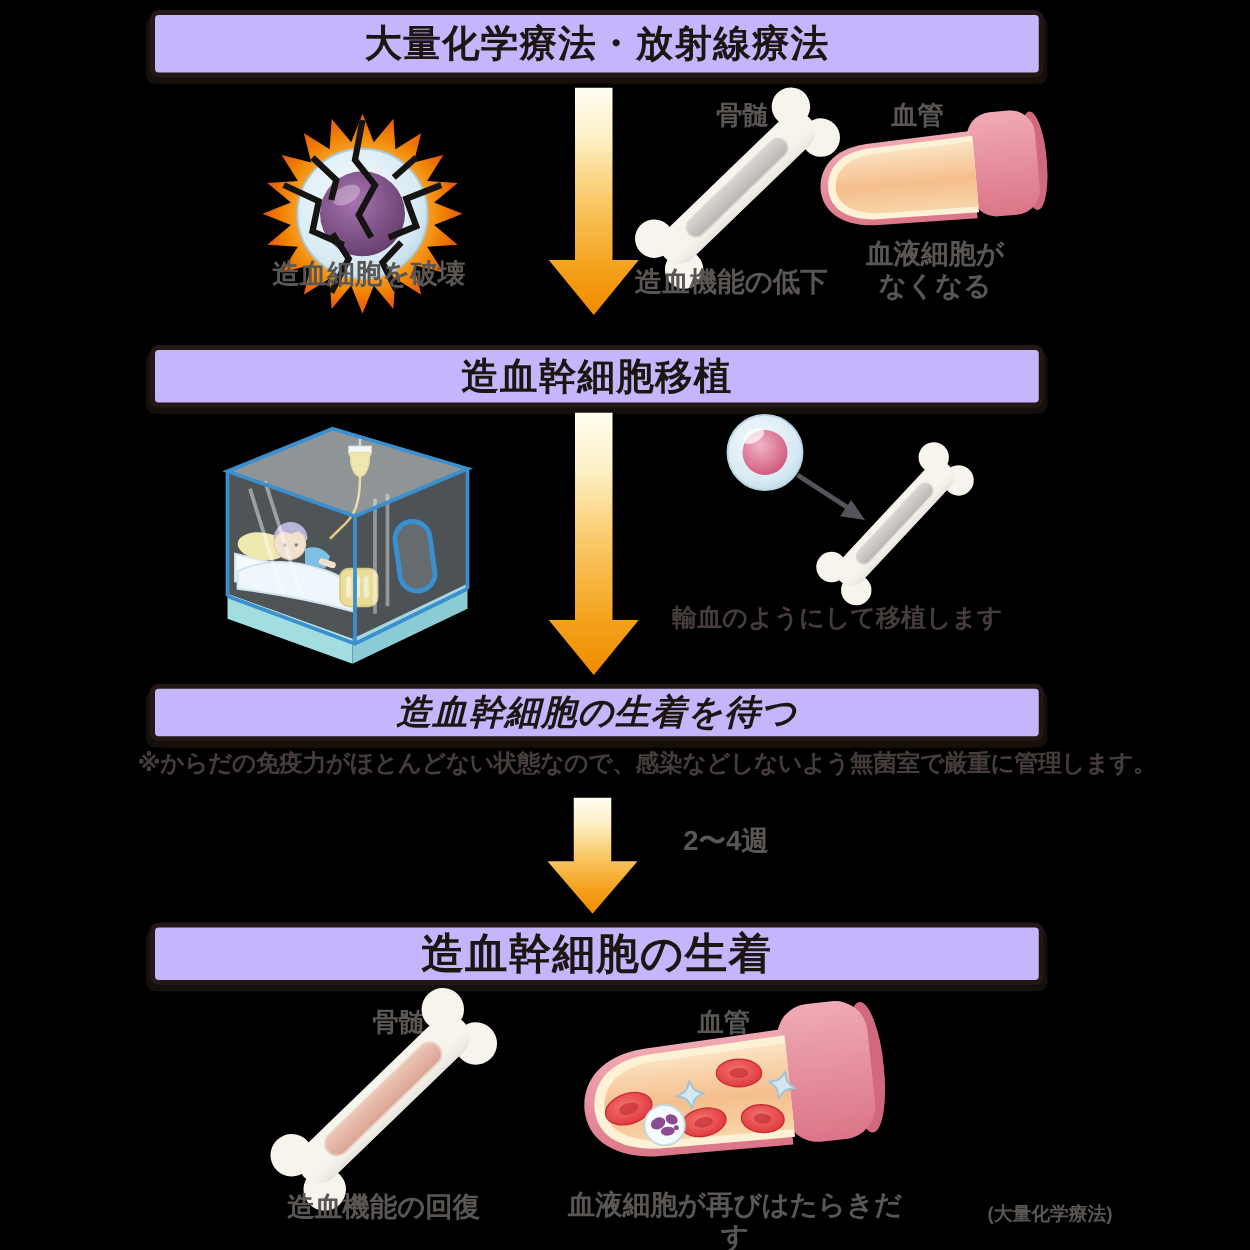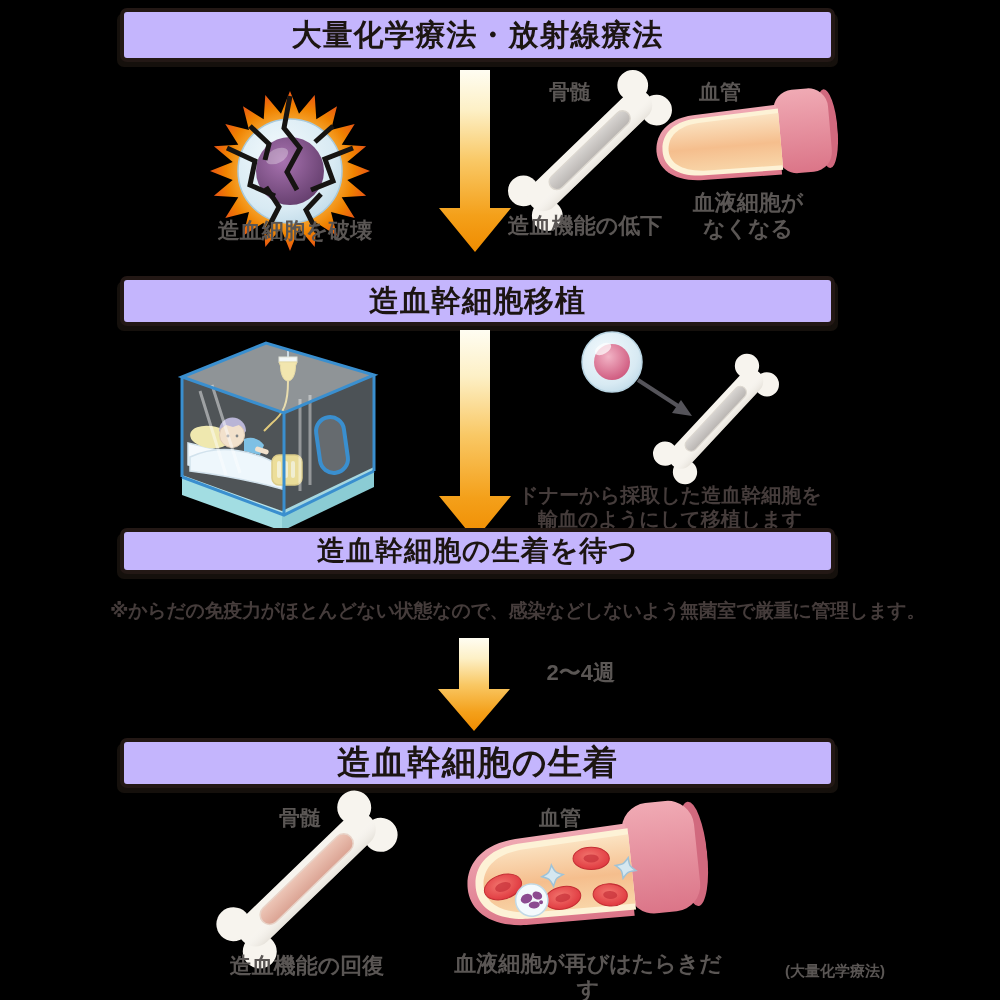--- a/index.html
+++ b/index.html
@@ -4,21 +4,21 @@
 <style>
   html,body{margin:0;padding:0;background:#000;}
   .stage{position:relative;width:1000px;height:1000px;background:#000;overflow:hidden;
          font-family:"Liberation Sans","DejaVu Sans",sans-serif;}
   .abs{position:absolute;}
   .banner{position:absolute;left:120px;width:707px;background:#c4b5fd;border:4px solid #231815;
           border-radius:7px;display:flex;align-items:center;justify-content:center;
           box-shadow:-3px 5px 0 #15100c,3px 5px 0 #15100c;}
   .banner span{font-weight:bold;color:#1c1512;letter-spacing:1px;}
   .caption{position:absolute;color:#5a5654;font-weight:bold;text-align:center;line-height:1.18;}
-  .label{position:absolute;color:#5a5654;font-weight:bold;text-align:center;}
+  .label{position:absolute;color:#5a5654;font-weight:bold;text-align:right;}
   .note{position:absolute;color:#453c3b;font-weight:bold;white-space:nowrap;text-align:center;}
   .rot{transform-origin:center center;}
 </style>
 </head>
 <body>
 
 <div class="stage">
 
   <svg width="0" height="0" style="position:absolute">
     <defs>
@@ -87,21 +87,21 @@
     <g fill="none" stroke="#161412" stroke-width="5" stroke-linejoin="miter">
       <path d="M85,10 L79,42 L95,62 L82,86 L92,104"></path>
       <path d="M22,62 L50,75 L45,99 L70,110"></path>
       <path d="M148,62 L120,73 L128,95 L106,104"></path>
       <path d="M60,148 L74,121 L61,101"></path>
       <path d="M112,146 L101,124 L116,108"></path>
       <path d="M45,40 L64,58 L60,74"></path>
       <path d="M128,40 L110,56"></path>
     </g>
   </svg>
-  <div class="caption" style="left:190px;top:218px;width:210px;font-size:22px">造血細胞を破壊</div>
+  <div class="caption" style="left:190px;top:206px;width:210px;font-size:22px">造血細胞を破壊</div>
 
   <svg class="abs" style="left:439px;top:70px" width="72" height="182" viewBox="0 0 72 182">
     <polygon fill="url(#arrowGrad)" points="21,0 51,0 51,138 72,138 36,182 0,138 21,138"></polygon>
   </svg>
 
   <div class="label" style="left:525px;top:78px;width:90px;font-size:21px">骨髄</div>
   <div class="abs rot" style="left:495px;top:108px;width:190px;height:85px;transform:rotate(-44deg)">
     <svg width="190" height="85" viewBox="0 0 210 90">
       <circle cx="21" cy="26" r="17" fill="#f7f4ee"></circle>
         <circle cx="21" cy="64" r="17" fill="#f7f4ee"></circle>
@@ -195,25 +195,24 @@
       <circle cx="21" cy="26" r="17" fill="#f7f4ee"></circle>
         <circle cx="21" cy="64" r="17" fill="#f7f4ee"></circle>
       <circle cx="189" cy="26" r="17" fill="#f7f4ee"></circle>
         <circle cx="189" cy="64" r="17" fill="#f7f4ee"></circle>
       <rect x="16" y="28" width="178" height="34" rx="17" fill="#f7f4ee"></rect>
       <rect x="16" y="28" width="178" height="34" rx="17" fill="url(#boneShade)" opacity="0.4"></rect>
       <rect x="46" y="36" width="118" height="17" rx="8.5" fill="url(#marrowGray)" stroke="#dcd7cf" stroke-width="1.5"></rect>
     </svg>
   </div>
   <div class="caption" style="left:490px;top:484px;width:360px;font-size:20px;color:#453c3b">
-    <div>ドナーから採取した造血幹細胞を</div>
     <div>輸血のようにして移植します</div>
   </div>
 
-  <div class="banner" style="top:528px;height:38px;">
+  <div class="banner" style="top:547px;height:38px;font-style:italic;">
     <span style="font-size:28px">造血幹細胞の生着を待つ</span>
   </div>
   <div class="note" style="left:110px;top:598px;width:780px;font-size:19px;letter-spacing:-0.3px">※からだの免疫力がほとんどない状態なので、感染などしないよう無菌室で厳重に管理します。</div>
 
   <svg class="abs" style="left:438px;top:638px" width="72" height="93" viewBox="0 0 72 93">
     <polygon fill="url(#arrowGrad)" points="21,0 51,0 51,51 72,51 36,93 0,51 21,51"></polygon>
   </svg>
   <div class="label" style="left:505px;top:658px;width:110px;font-size:22px;text-align:right">2〜4週</div>
 
   <div class="banner" style="top:738px;height:42px;">

